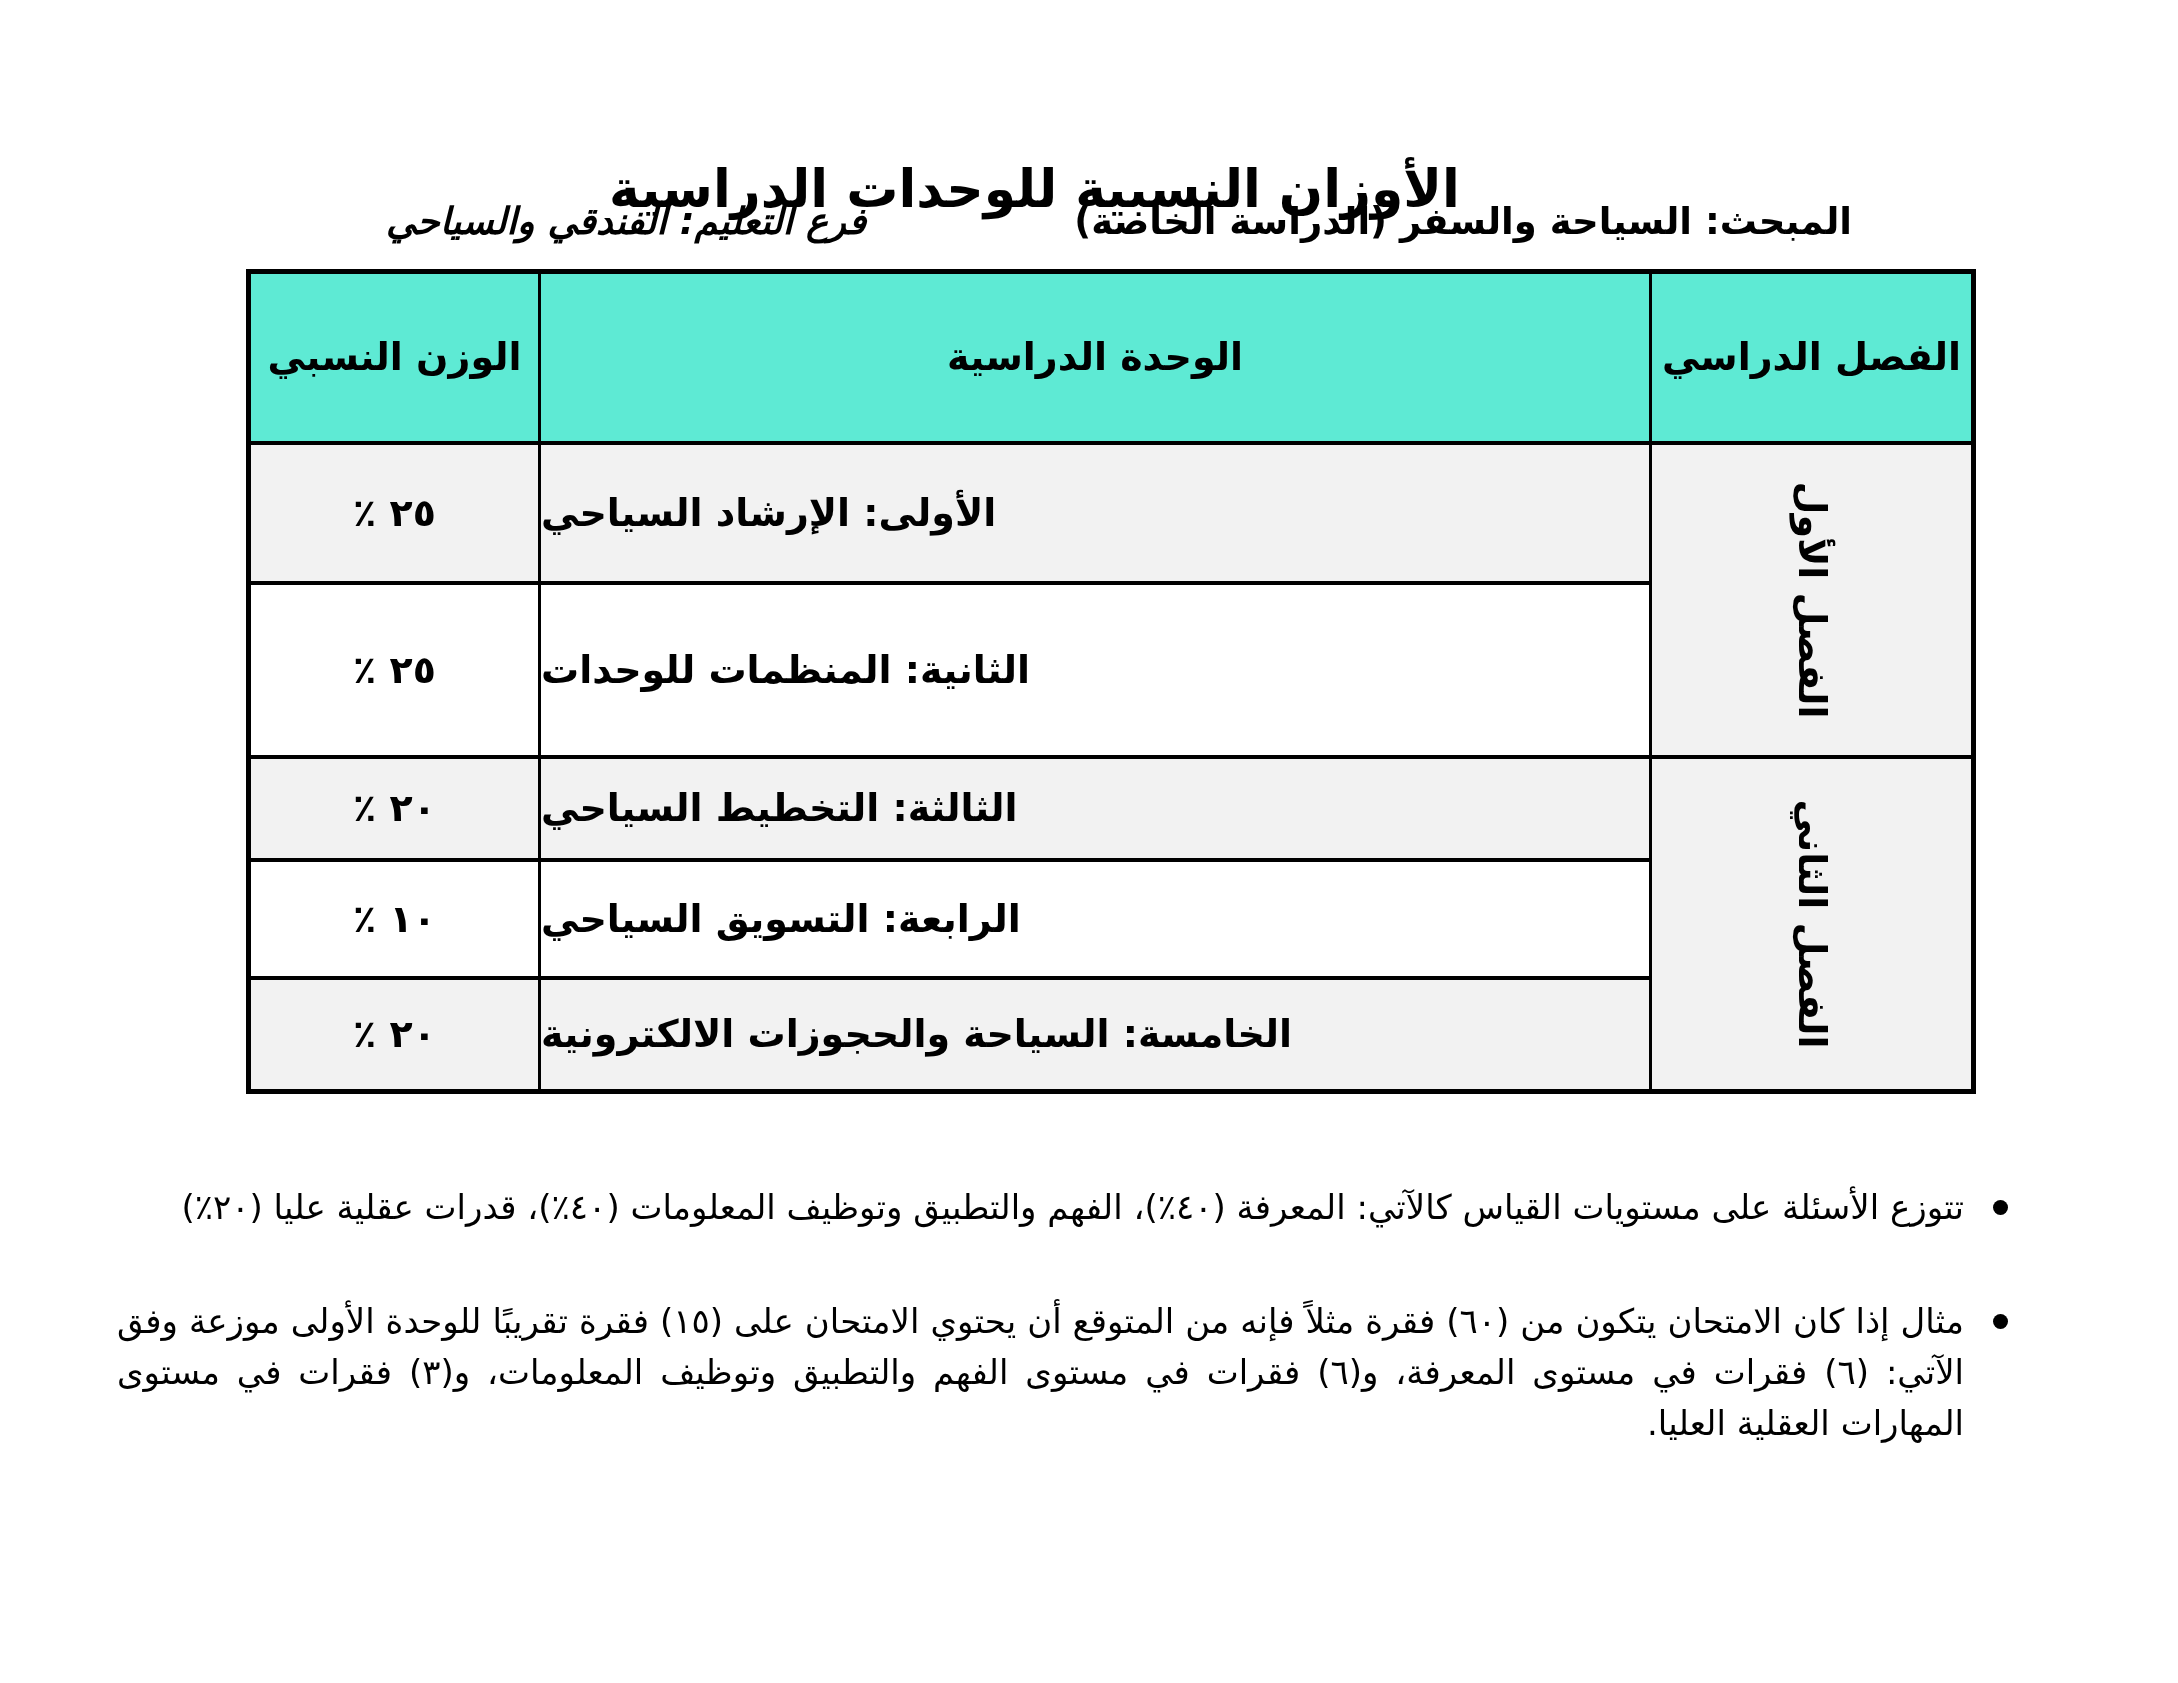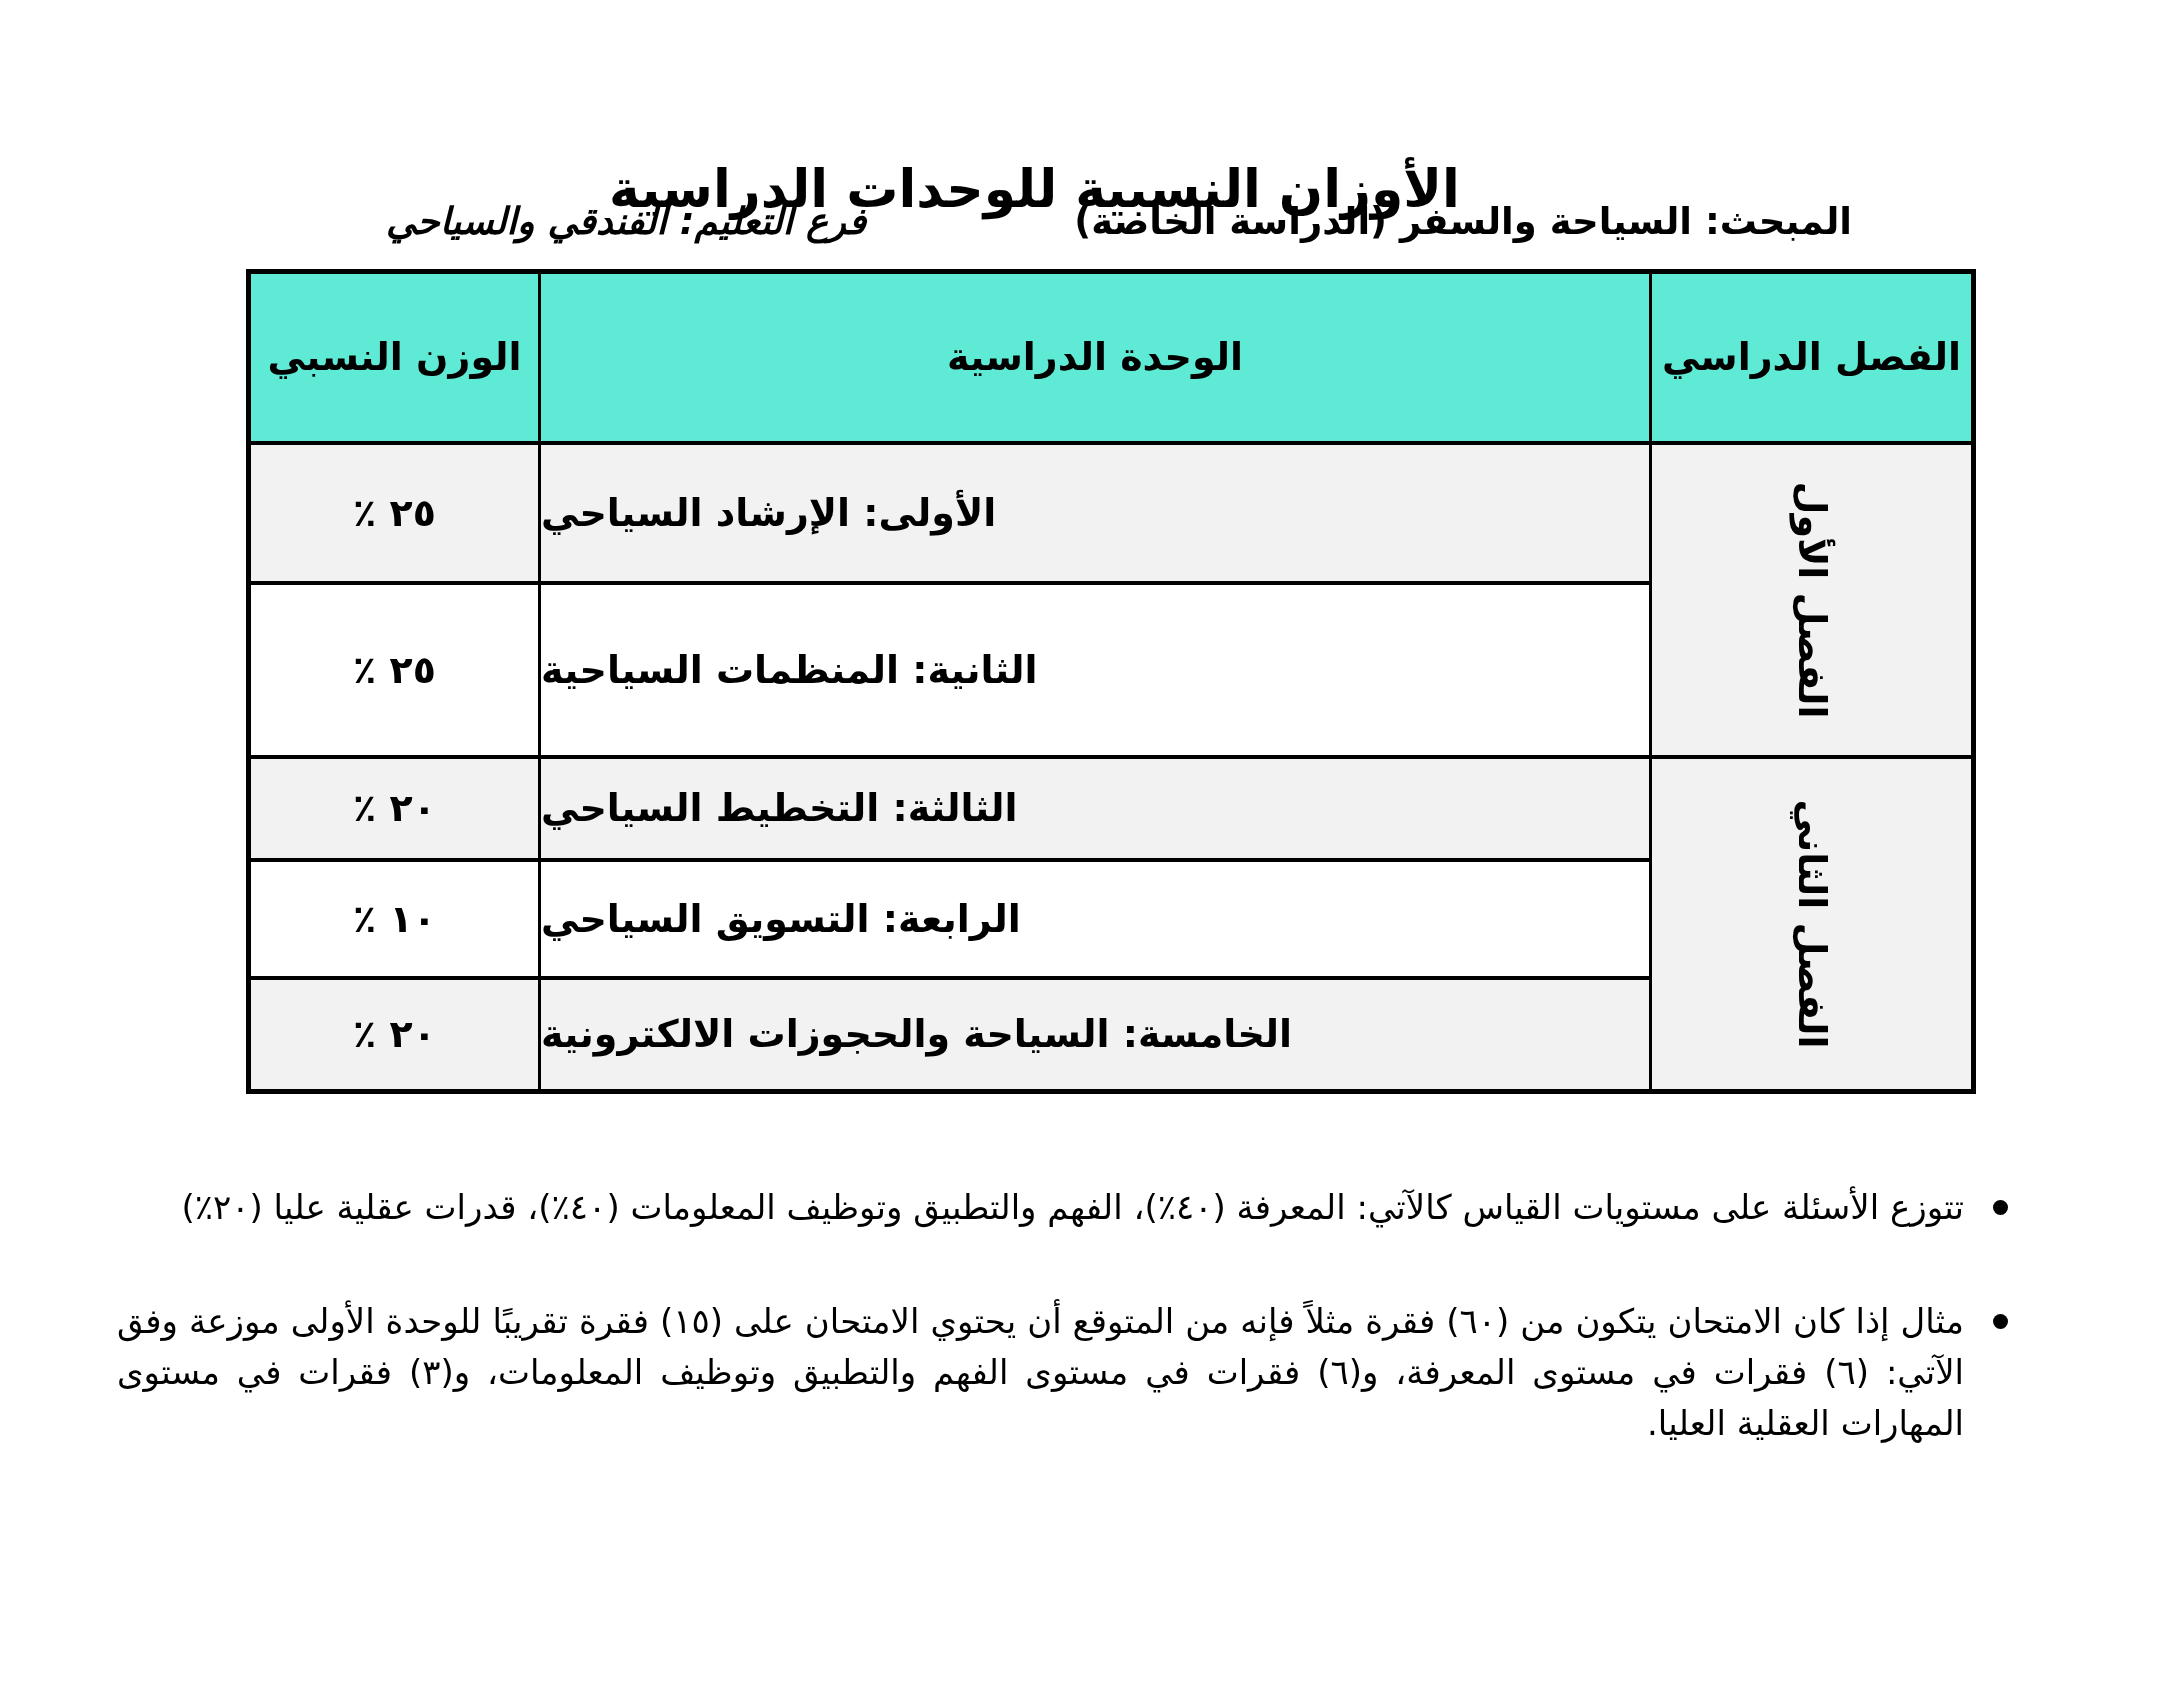--- a/index.html
+++ b/index.html
@@ -123,21 +123,21 @@
       <th>الوزن النسبي</th>
     </tr>
     <tr style="height:140px">
       <td class="cell-semester" rowspan="2">
         <span class="rot-text">الفصل الأول</span>
       </td>
       <td class="cell-unit shaded">الأولى: الإرشاد السياحي</td>
       <td class="cell-weight shaded">٢٥ ٪</td>
     </tr>
     <tr style="height:174px">
-      <td class="cell-unit">الثانية: المنظمات السياحية</td>
+      <td class="cell-unit">الثانية: المنظمات للوحدات</td>
       <td class="cell-weight">٢٥ ٪</td>
     </tr>
     <tr style="height:103px">
       <td class="cell-semester" rowspan="3">
         <span class="rot-text">الفصل الثاني</span>
       </td>
       <td class="cell-unit shaded">الثالثة: التخطيط السياحي</td>
       <td class="cell-weight shaded">٢٠ ٪</td>
     </tr>
     <tr style="height:118px">

